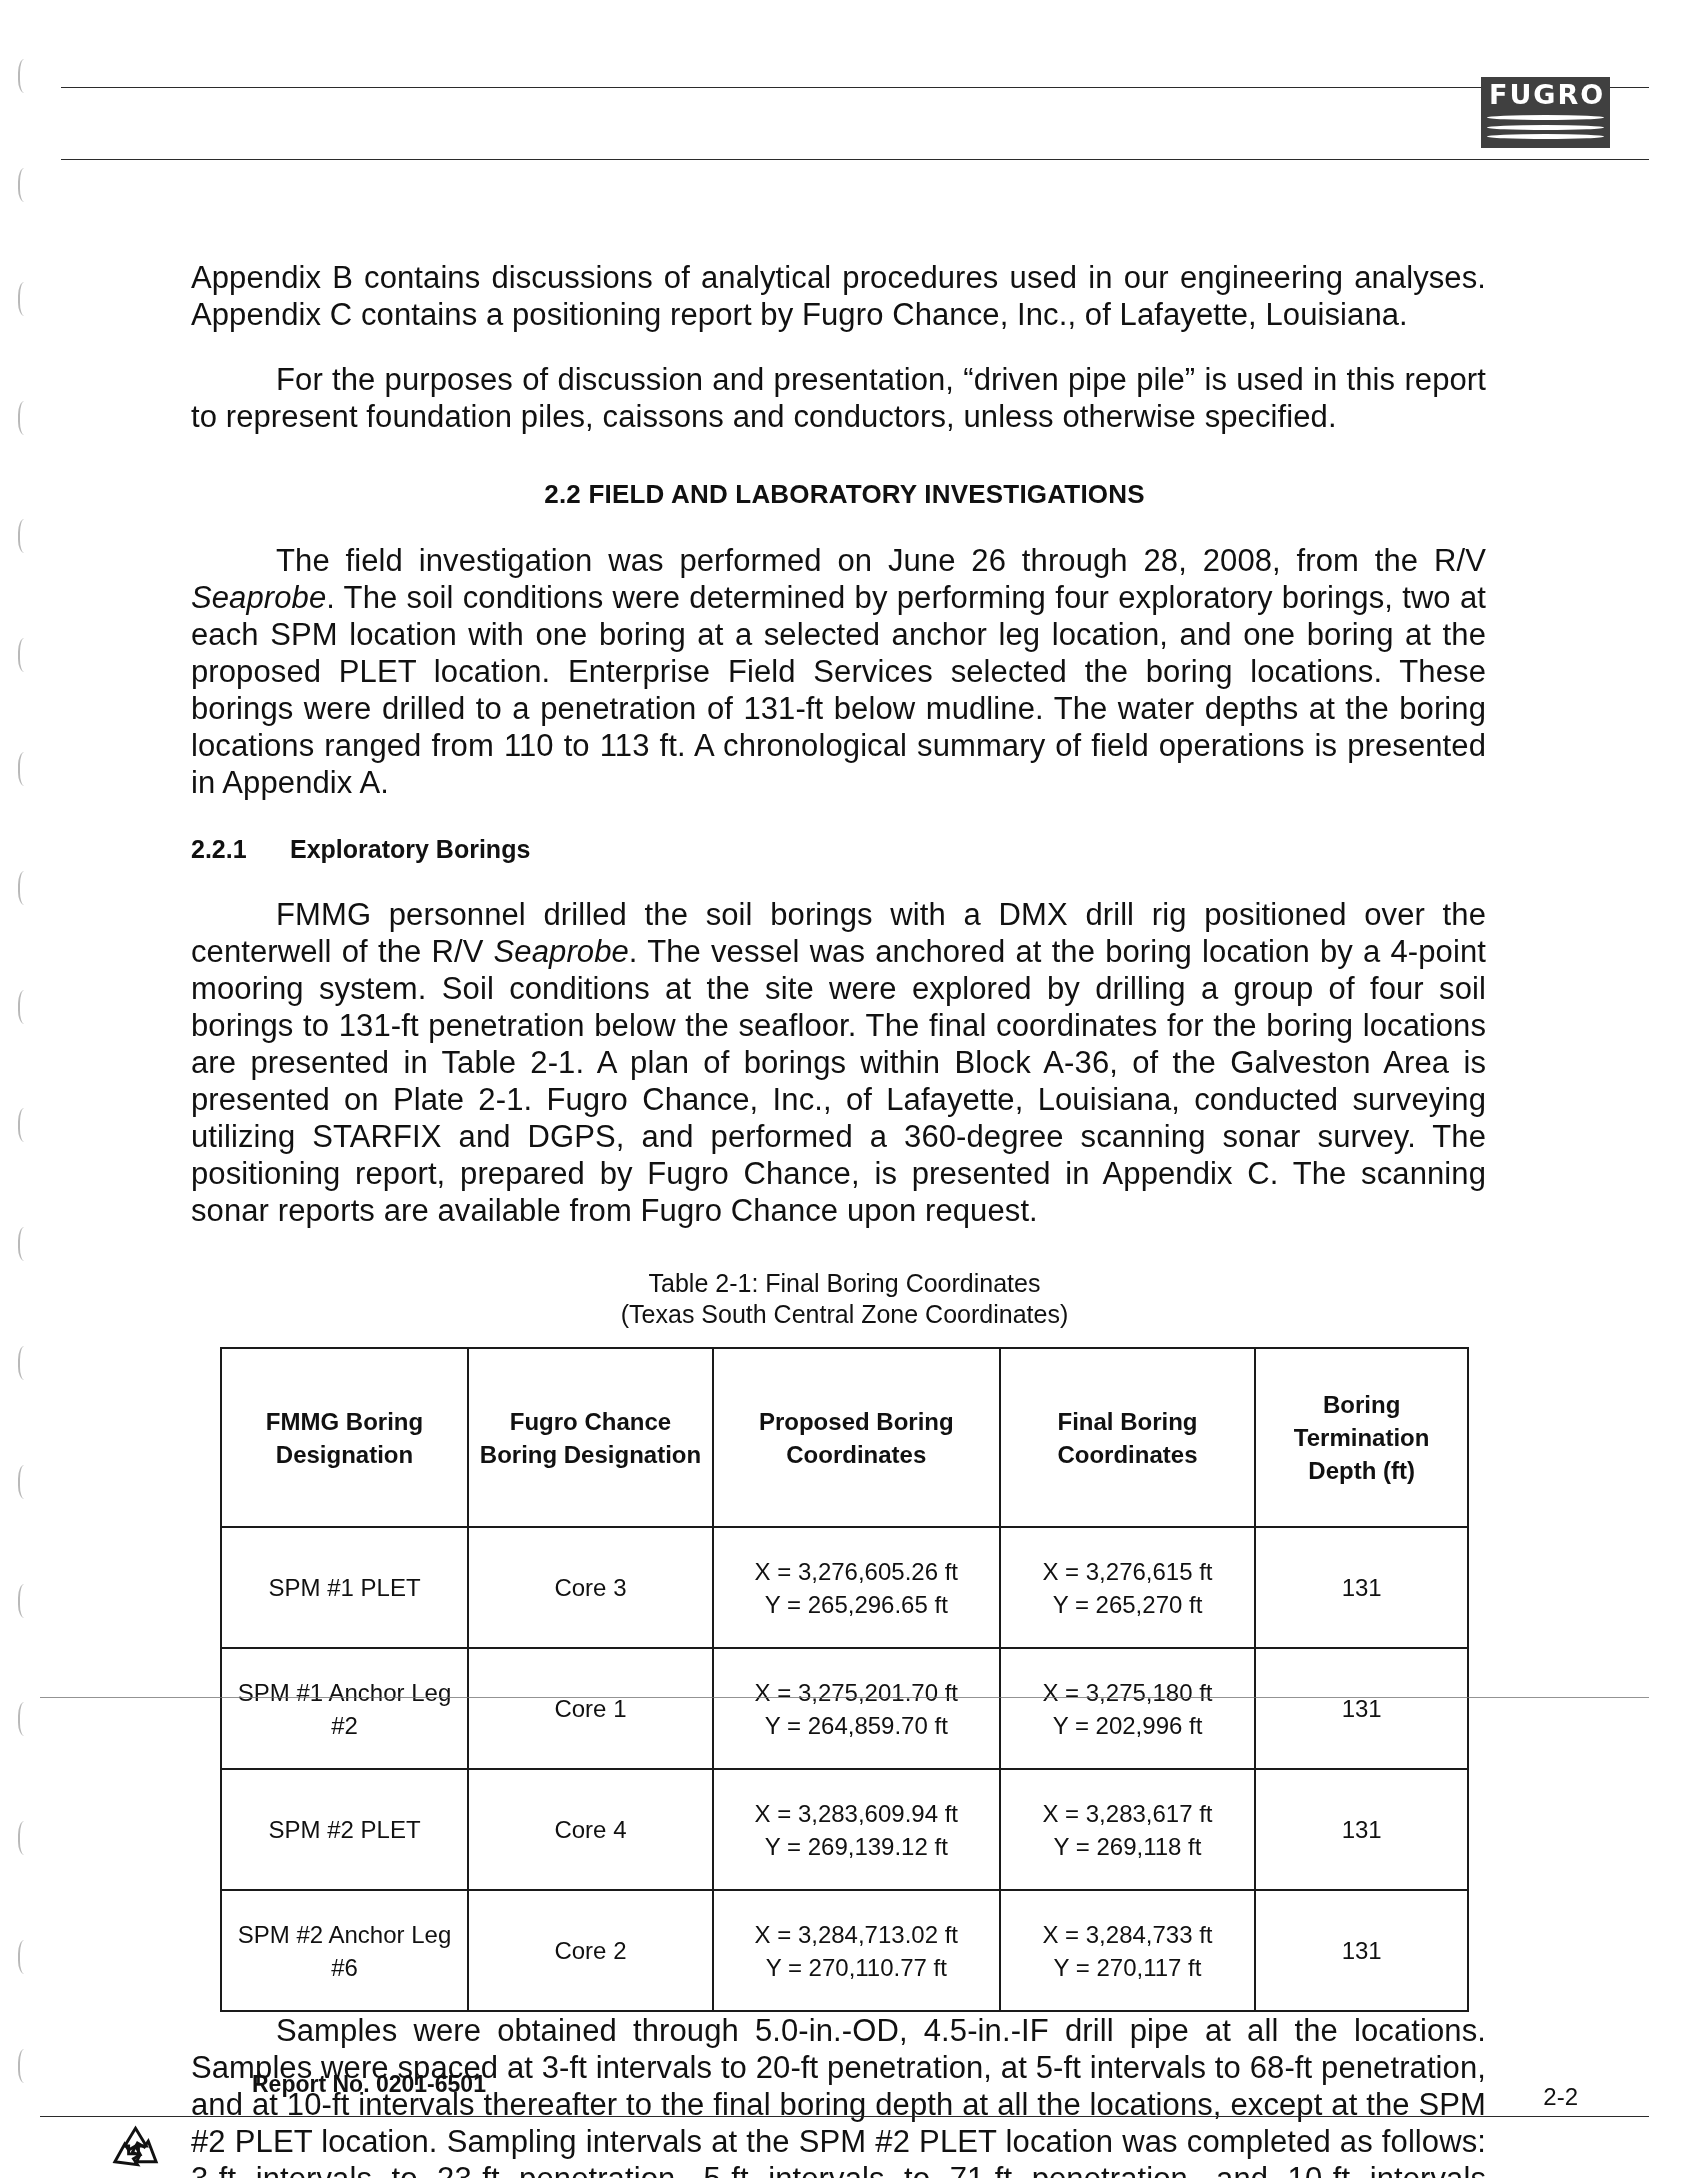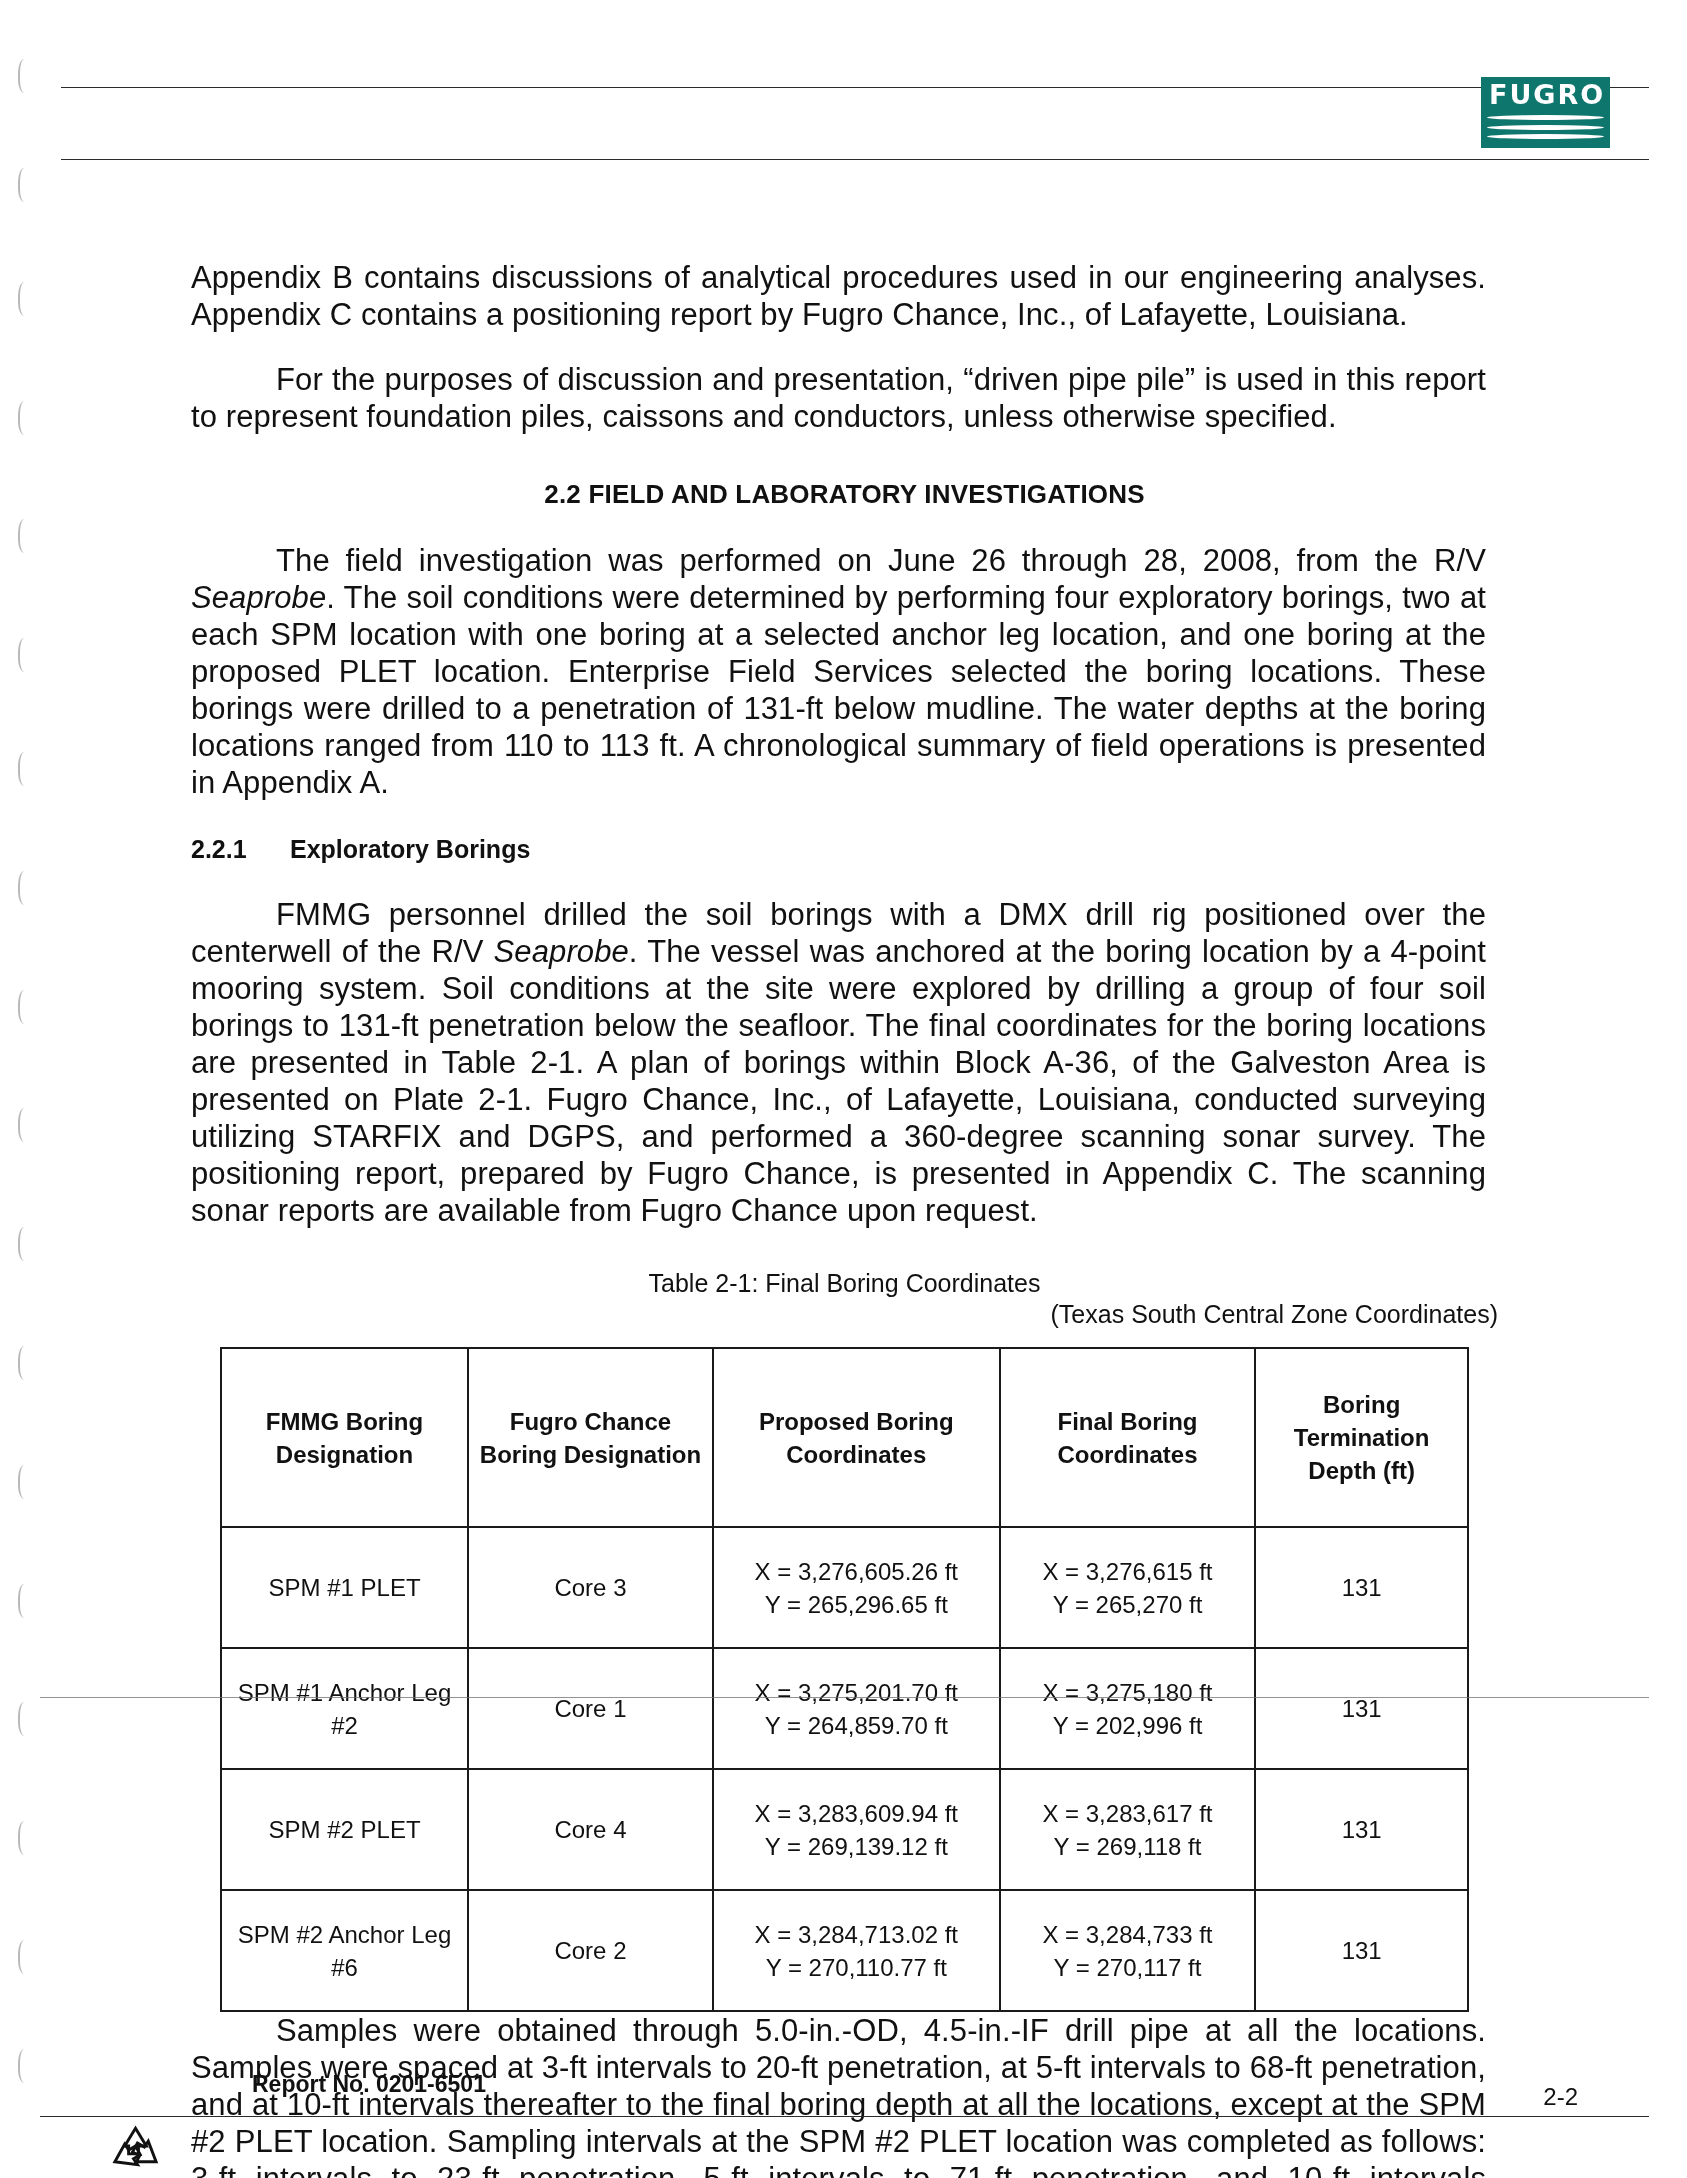--- a/index.html
+++ b/index.html
@@ -50,21 +50,21 @@
   .header-rules .rule.second {
     margin-top: 71px;
   }
 
   .logo {
     position: absolute;
     right: 77px;
     top: 77px;
     width: 129px;
     height: 71px;
-    background: #0f766e;
+    background: #404040;
     color: #fff;
     overflow: hidden;
   }
   .logo .logo-text {
     position: absolute;
     top: 2px;
     left: 8px;
     font-size: 27px;
     letter-spacing: 2px;
     font-weight: bold;
@@ -118,21 +118,21 @@
   }
   em.it { font-style: italic; }
 
   .table-caption {
     text-align: center;
     font-weight: normal;
     font-size: 25px;
     margin: 40px 0 2px 0;
   }
   .table-subcaption {
-    text-align: right;
+    text-align: center;
     font-size: 25px;
     margin: 0 0 18px 0;
   }
 
   table.boring {
     border-collapse: collapse;
     margin: 0 auto;
     width: 1249px;
     table-layout: fixed;
   }

